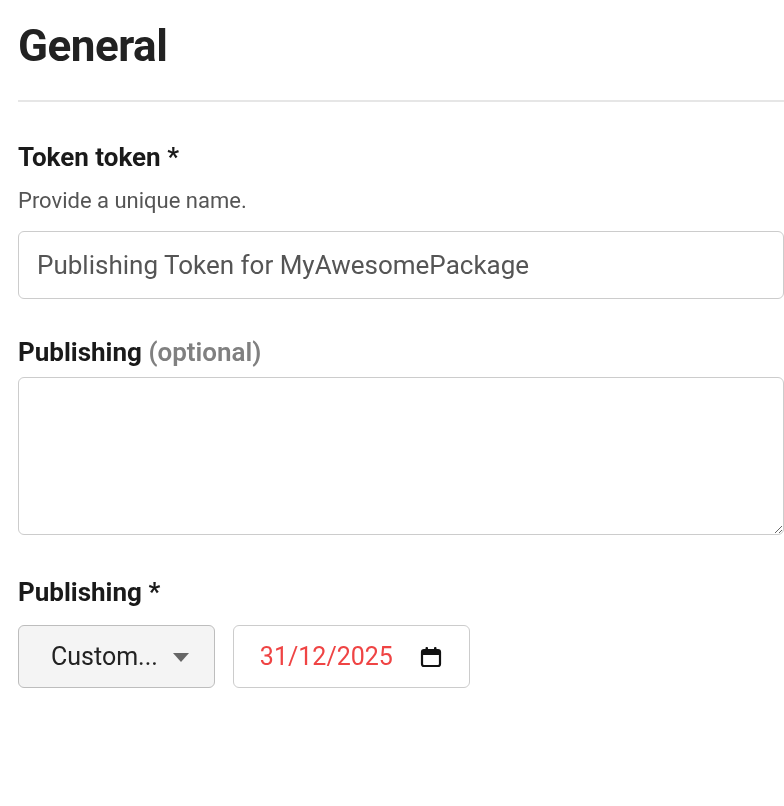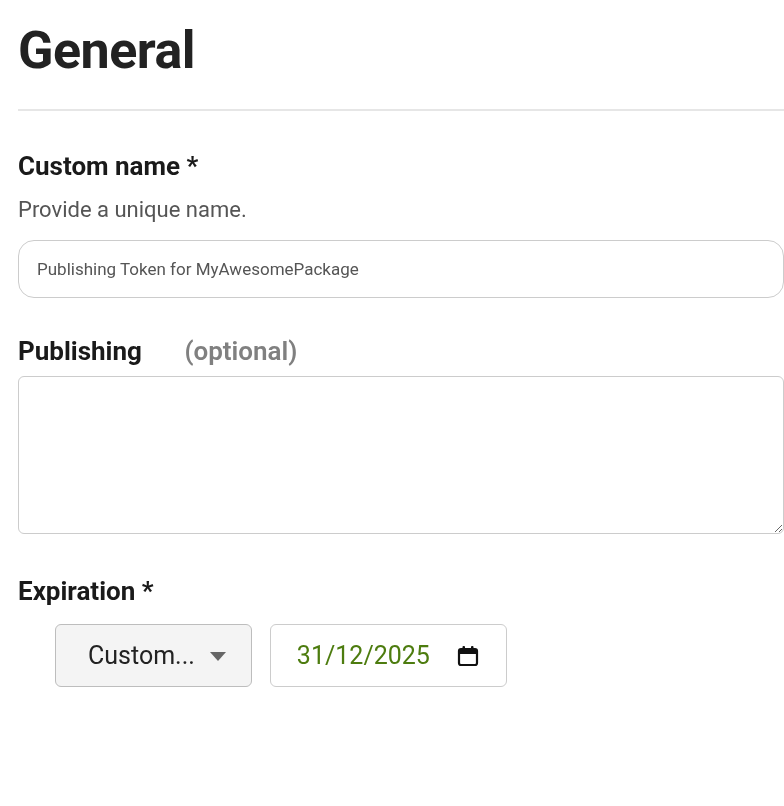--- a/index.html
+++ b/index.html
@@ -8,21 +8,21 @@
     padding: 0;
     font-family: -apple-system, BlinkMacSystemFont, "Segoe UI", Roboto, "Helvetica Neue", Arial, sans-serif;
     color: #222;
     background: #fff;
   }
   .page {
     padding: 0 0 40px 18px;
     width: 784px;
   }
   h1.section-title {
-    font-size: 52px;
+    font-size: 44px;
     font-weight: 700;
     margin: 20px 16px 28px 0;
     letter-spacing: -0.5px;
   }
   hr.divider {
     border: none;
     border-top: 2px solid #e6e6e6;
     margin: 0 0 40px 0;
   }
   .field {
@@ -30,33 +30,32 @@
   }
   .field-label {
     font-size: 26px;
     font-weight: 700;
     margin: 0 0 10px 0;
     color: #1a1a1a;
   }
   .field-label .optional {
     color: #808080;
     font-weight: 600;
-    margin-left: 36px;
   }
   .field-help {
     font-size: 22px;
     color: #555;
     margin: 16px 0 18px 0;
   }
   .text-input {
     width: 100%;
-    font-size: 17px;
+    font-size: 26px;
     padding: 18px 18px;
     border: 1px solid #ccc;
-    border-radius: 16px;
+    border-radius: 6px;
     background: #fff;
     color: #555;
     font-family: inherit;
   }
   .textarea {
     width: 100%;
     min-height: 158px;
     font-size: 24px;
     padding: 16px 18px;
     border: 1px solid #ccc;
@@ -80,70 +79,69 @@
     border-radius: 6px;
     padding: 18px 24px 18px 32px;
     font-size: 25px;
     color: #222;
     cursor: pointer;
     font-family: inherit;
     line-height: 1;
     white-space: nowrap;
     max-width: 212px;
     overflow: hidden;
-    margin-left: 37px;
   }
   .select-btn .label {
     overflow: hidden;
     text-overflow: ellipsis;
     flex: 0 1 auto;
   }
   .select-btn .caret {
     flex: 0 0 auto;
   }
   .caret svg { display: block; }
   .date-box {
     display: inline-flex;
     align-items: center;
     gap: 26px;
     border: 1px solid #ccc;
     background: #fff;
     border-radius: 6px;
     padding: 18px 26px;
     font-size: 25px;
-    color: #4d7c0f;
+    color: #ef4444;
     cursor: pointer;
     line-height: 1;
   }
   .cal-icon svg { display: block; }
 </style>
 </head>
 <body>
 
 <div class="page">
 
   <h1 class="section-title">General</h1>
 
   <hr class="divider">
 
   <div class="field">
-    <p class="field-label">Custom name *</p>
+    <p class="field-label">Token token *</p>
     <p class="field-help">Provide a unique name.</p>
     <input type="text" class="text-input" value="Publishing Token for MyAwesomePackage" style="">
   </div>
 
   <div class="field">
     <p class="field-label">
       <span>Publishing </span><span class="optional">(optional)</span>
     </p>
     <textarea class="textarea" style=""></textarea>
   </div>
 
   <div class="field" style="margin-bottom:0;">
-    <p class="field-label">Expiration *</p>
+    <p class="field-label">Publishing *</p>
 
     <div class="expiration-row">
 
       <button type="button" class="select-btn">
         <span class="label">Custom...</span>
         <span class="caret">
           <svg width="18" height="12" viewBox="0 0 18 12" aria-hidden="true">
             <polygon points="1,2 17,2 9,11" fill="#666"></polygon>
           </svg>
         </span>

